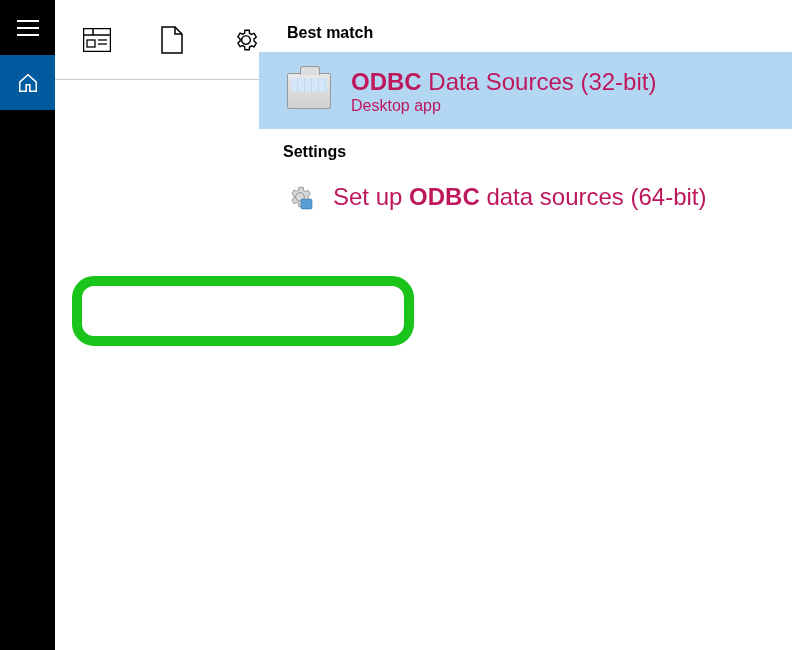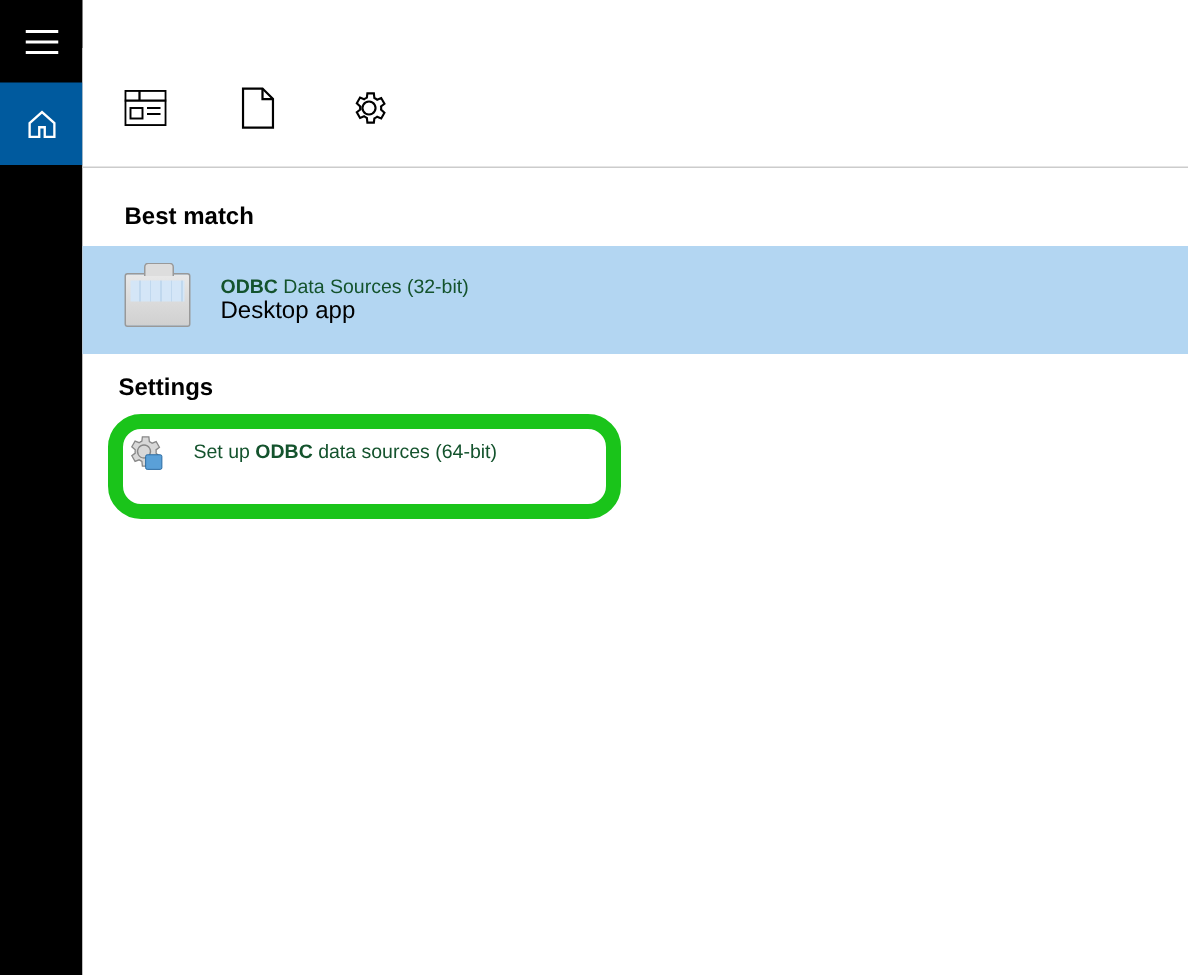--- a/index.html
+++ b/index.html
@@ -30,22 +30,20 @@
       justify-content: center;
       cursor: pointer;
     }
     .sidebar-item.active {
       background: #005a9e;
     }
     .main {
       flex: 1;
       background: #fff;
       display: flex;
-      flex-direction: column;
-      margin-top: 32px;
     }
     .toolbar {
       height: 80px;
       display: flex;
       align-items: center;
       padding-left: 28px;
       gap: 50px;
       border-bottom: 1px solid #ccc;
     }
     .toolbar-icon {
@@ -84,27 +82,27 @@
     }
     .result-icon.small {
       width: 26px;
       height: 26px;
     }
     .result-text {
       display: flex;
       flex-direction: column;
     }
     .result-title {
-      font-size: 13px;
-      color: #14532d;
+      font-size: 24px;
+      color: #be185d;
       line-height: 1.3;
     }
     .result-sub {
       font-size: 16px;
-      color: #000000;
+      color: #be185d;
     }
     .bold { font-weight: 600; }
     .highlight-ring {
       position: absolute;
       border: 10px solid #1ac41a;
       border-radius: 22px;
       pointer-events: none;
       z-index: 10;
     }
     

